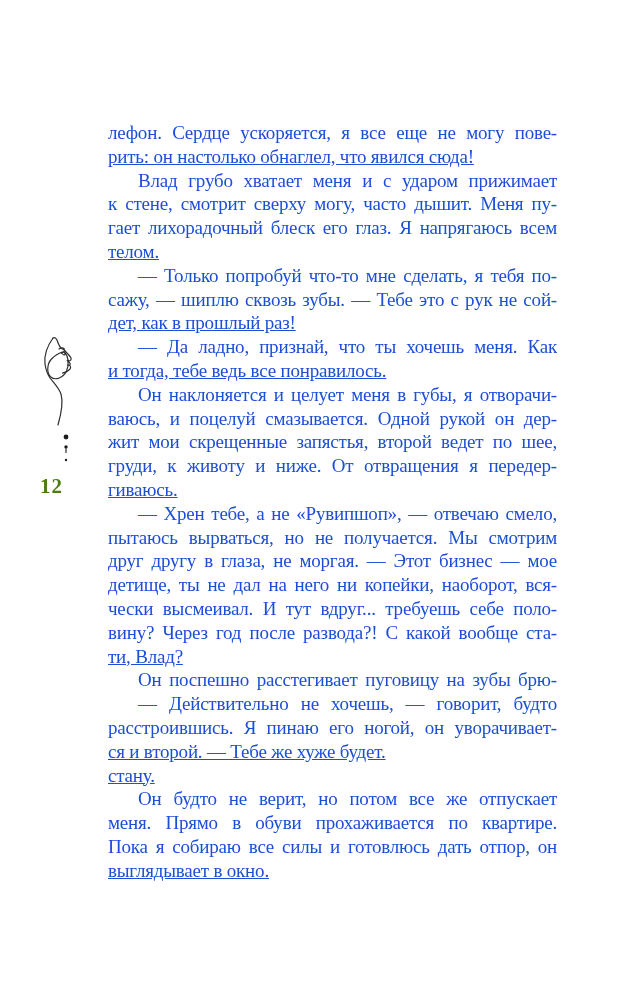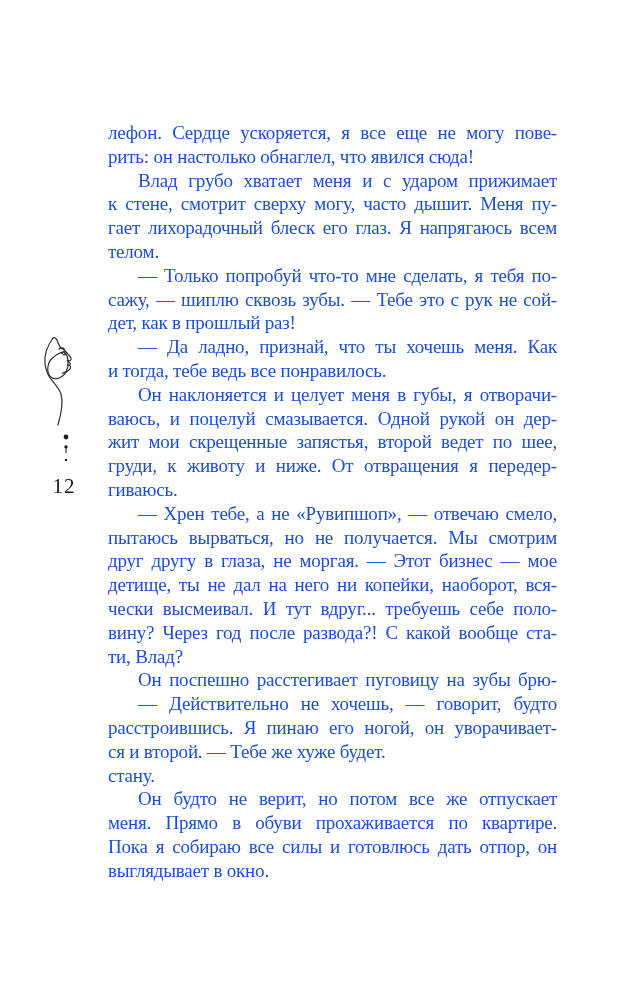--- a/index.html
+++ b/index.html
@@ -27,25 +27,24 @@
     left: 56px;
     top: 431px;
     width: 20px;
     height: 36px;
   }
   .page-number {
     position: absolute;
     left: 40px;
     top: 474px;
     width: 48px;
-    text-align: center;
     font-size: 21px;
-    font-weight: 400;
+    font-weight: 700;
     letter-spacing: 1px;
-    color: #0f172a;
+    color: #4d7c0f;
   }
   
   .text-column {
     position: absolute;
     left: 108px;
     top: 86px;
     width: 449px;
     color: #1d4ed8;
     font-size: 19px;
     line-height: 23.8px;
@@ -55,20 +54,21 @@
   .para { margin: 0; }
   .line {
     height: 23.8px;
     overflow: hidden;
     text-align: justify;
     text-align-last: justify;
     white-space: normal;
   }
   .line.last {
     text-align-last: left;
+    text-decoration: underline;
   }
   .line.indent {
     text-indent: 30px;
   }
 </style>
 </head>
 <body>
 
 <div class="page">
 

